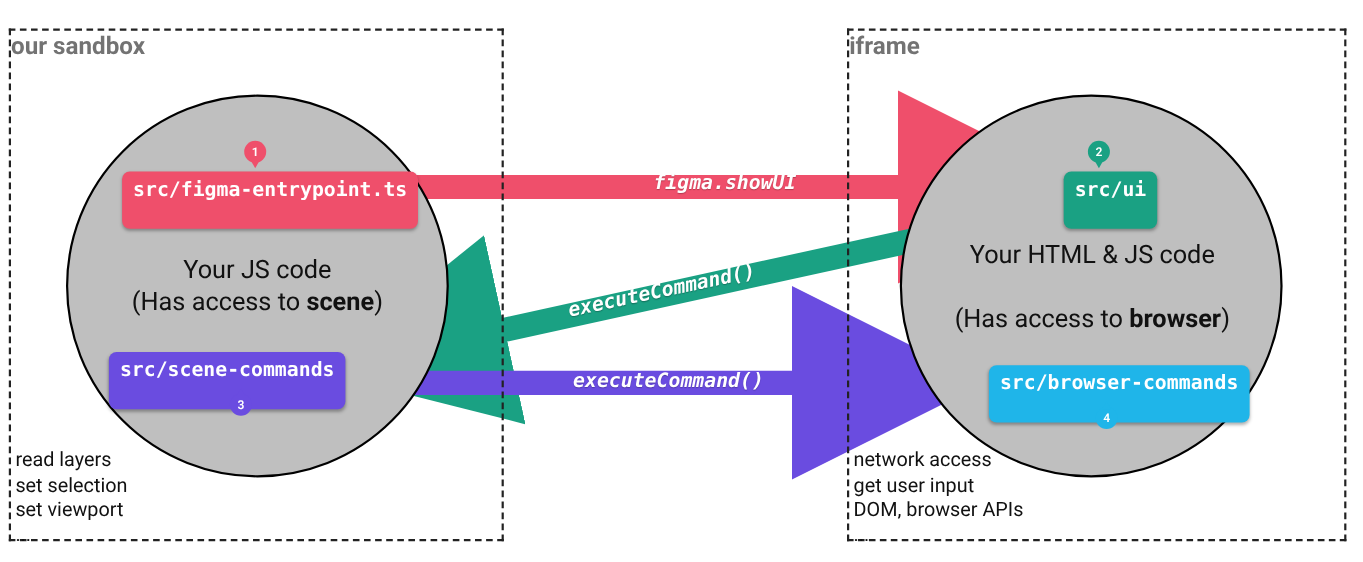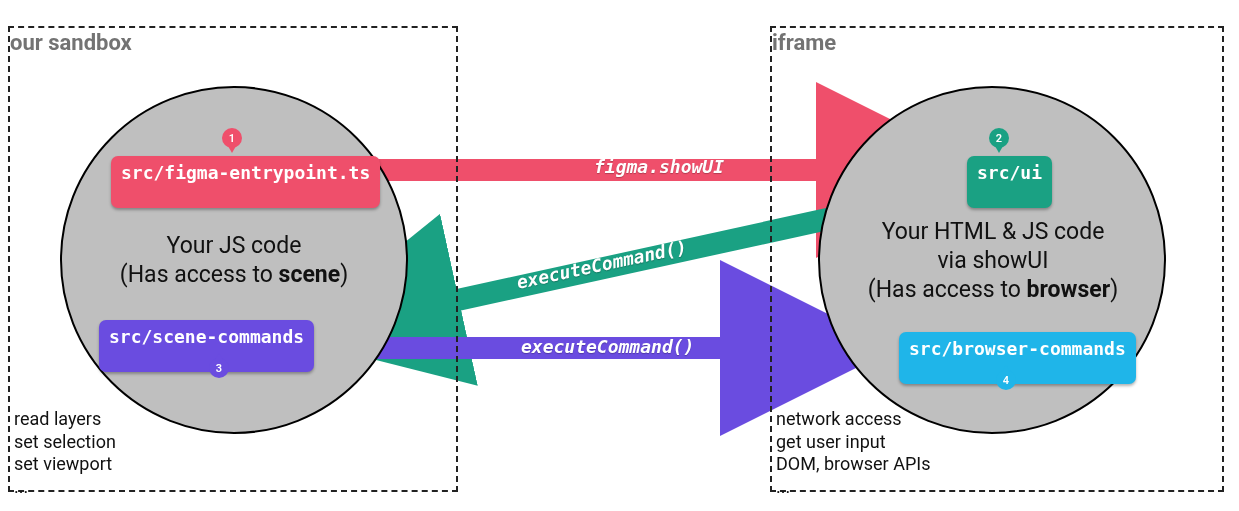--- a/index.html
+++ b/index.html
@@ -182,21 +182,21 @@
 <div class="circle left"></div>
 <div class="circle right"></div>
 
 <div class="circle-text left">
   <span>Your JS code</span><br>
   <span>(Has access to </span><b>scene</b><span>)</span>
 </div>
 
 <div class="circle-text right">
   <span>Your  HTML &amp; JS code</span><br>
-  <span>via showUI</span><br>
+  <br>
   <span>(Has access to </span><b>browser</b><span>)</span>
 </div>
 
 <div class="tag red l1">src/figma-entrypoint.ts</div>
 <div class="tag green l2">src/ui</div>
 <div class="tag purple l3">src/scene-commands</div>
 <div class="tag cyan l4">src/browser-commands</div>
 
 <div class="pin red below pin1">
   <div class="bubble">

